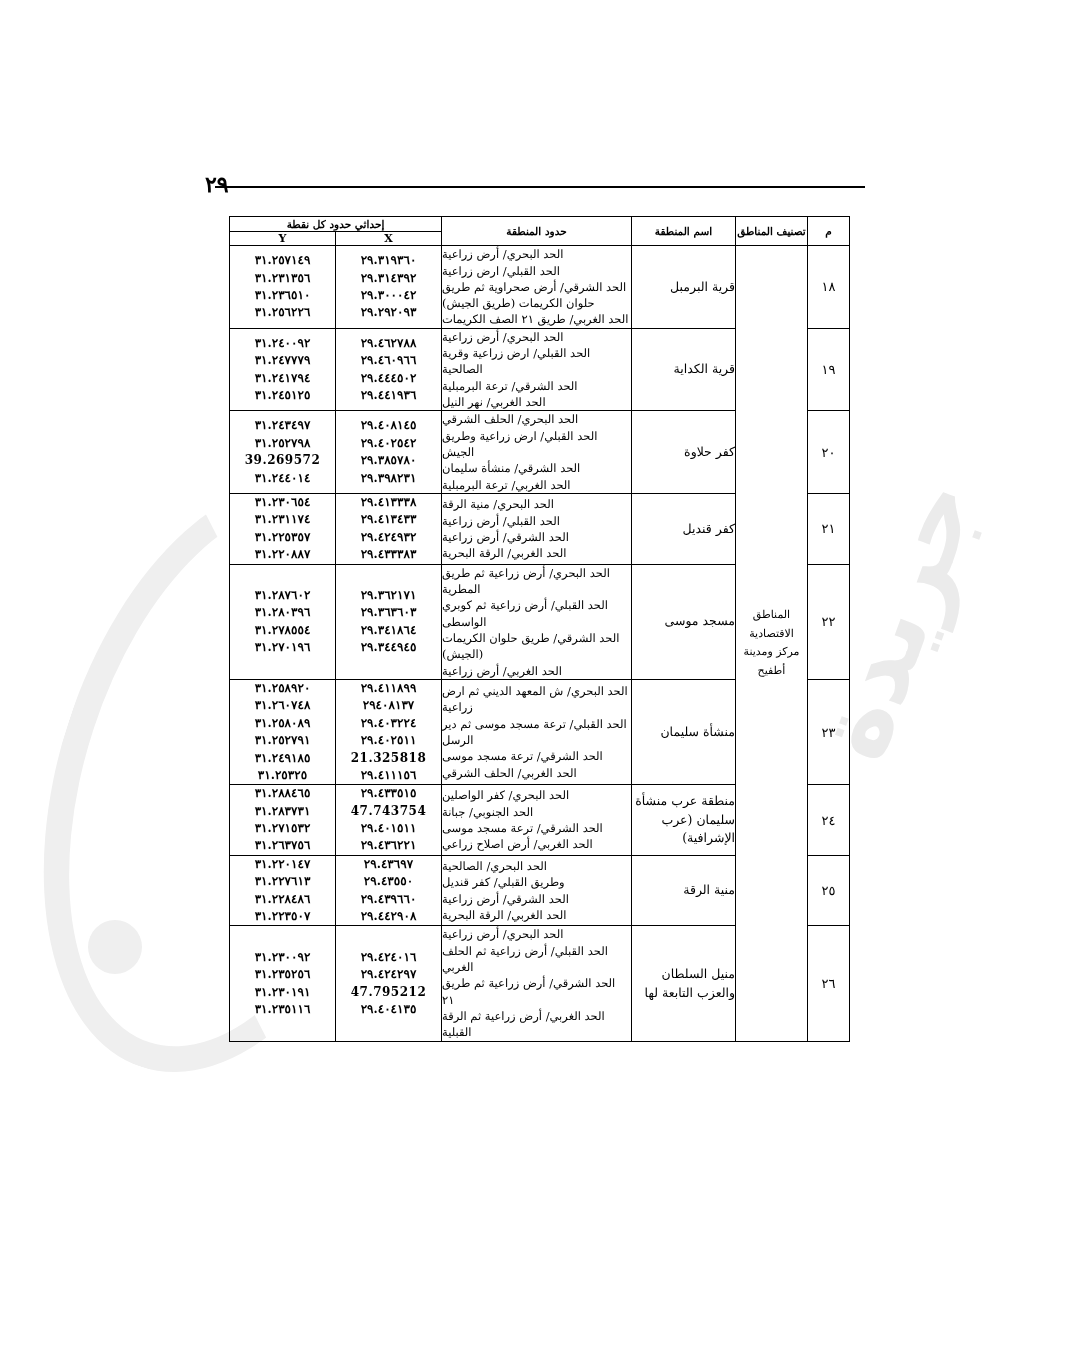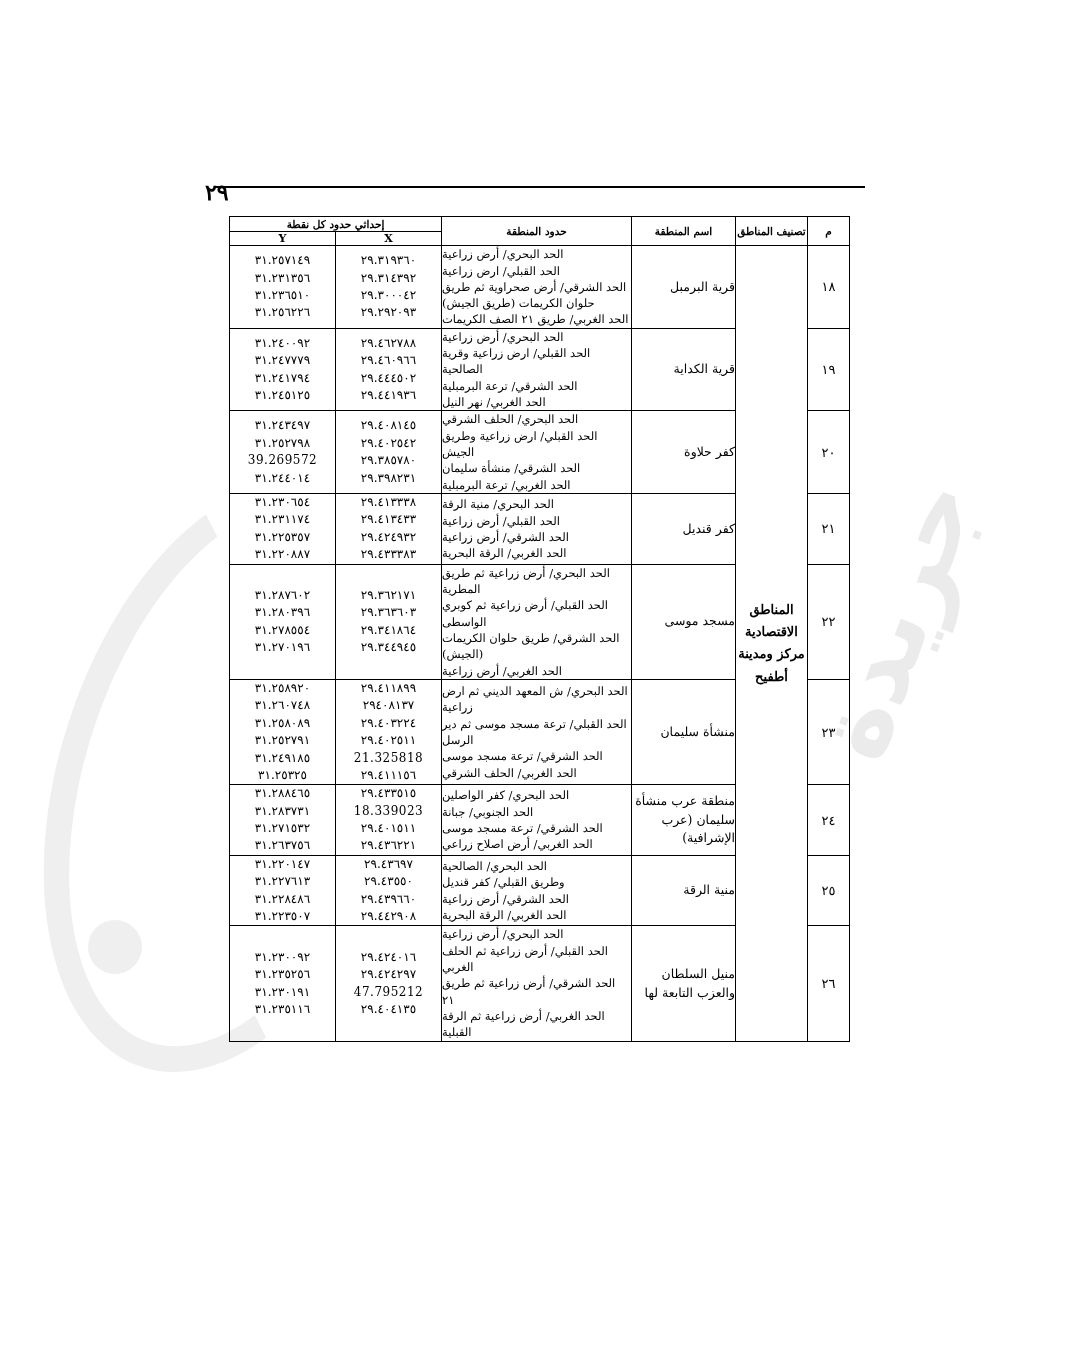--- a/index.html
+++ b/index.html
@@ -71,21 +71,21 @@
   }
   .header-inner {
     display: inline-block;
     width: 650px;
     position: relative;
   }
   .header-title { display: inline-block; }
   .header-page {
     position: absolute;
     left: -10px;
-    top: 8px;
+    top: 0;
   }
   .header-rule {
     width: 650px;
     margin: 10px auto 0 auto;
     border-bottom: 2px solid #000;
   }
 
   
   .table-wrap {
     margin: 28px auto 0 auto;
@@ -125,23 +125,23 @@
   col.c-x     { width: 106px; }
   col.c-y     { width: 106px; }
 
   td.num {
     text-align: center;
     font-size: 13px;
     letter-spacing: 1px;
   }
   td.classification {
     text-align: center;
-    font-size: 13px;
+    font-size: 11px;
     line-height: 1.7;
-    font-weight: bold;
+    font-weight: normal;
     padding: 4px 2px;
   }
   td.name {
     text-align: right;
     font-size: 12.5px;
     line-height: 1.5;
     padding: 3px 3px;
   }
   td.bounds {
     text-align: left;
@@ -152,20 +152,21 @@
     margin-left: 21px;
   }
   td.bounds .ln { display: block; }
   td.coord {
     text-align: center;
     font-size: 12px;
     line-height: 1.45;
     letter-spacing: 0.5px;
     padding: 3px 2px;
     direction: ltr;
+    font-weight: bold;
   }
   td.coord .ln { display: block; }
 </style>
 </head>
 <body>
 
 <div class="watermark">
   <div class="wm-arc"></div>
   <div class="wm-dot"></div>
   <div class="wm-text wm-1">جريدة</div>
@@ -345,21 +346,21 @@
             <td class="num">٢٤</td>
             <td class="name">منطقة عرب منشأة سليمان (عرب الإشرافية)</td>
             <td class="bounds">
               <span class="ln">الحد البحري/ كفر الواصلين</span>
               <span class="ln">الحد الجنوبي/ جبانة</span>
               <span class="ln">الحد الشرقي/ ترعة مسجد موسى</span>
               <span class="ln">الحد الغربي/ أرض اصلاح زراعي</span>
             </td>
             <td class="coord">
               <span class="ln">٢٩.٤٣٣٥١٥</span>
-              <span class="ln">18.339023</span>
+              <span class="ln">47.743754</span>
               <span class="ln">٢٩.٤٠١٥١١</span>
               <span class="ln">٢٩.٤٣٦٢٢١</span>
             </td>
             <td class="coord">
               <span class="ln">٣١.٢٨٨٤٦٥</span>
               <span class="ln">٣١.٢٨٣٧٣١</span>
               <span class="ln">٣١.٢٧١٥٣٢</span>
               <span class="ln">٣١.٢٦٣٧٥٦</span>
             </td>
           </tr>

